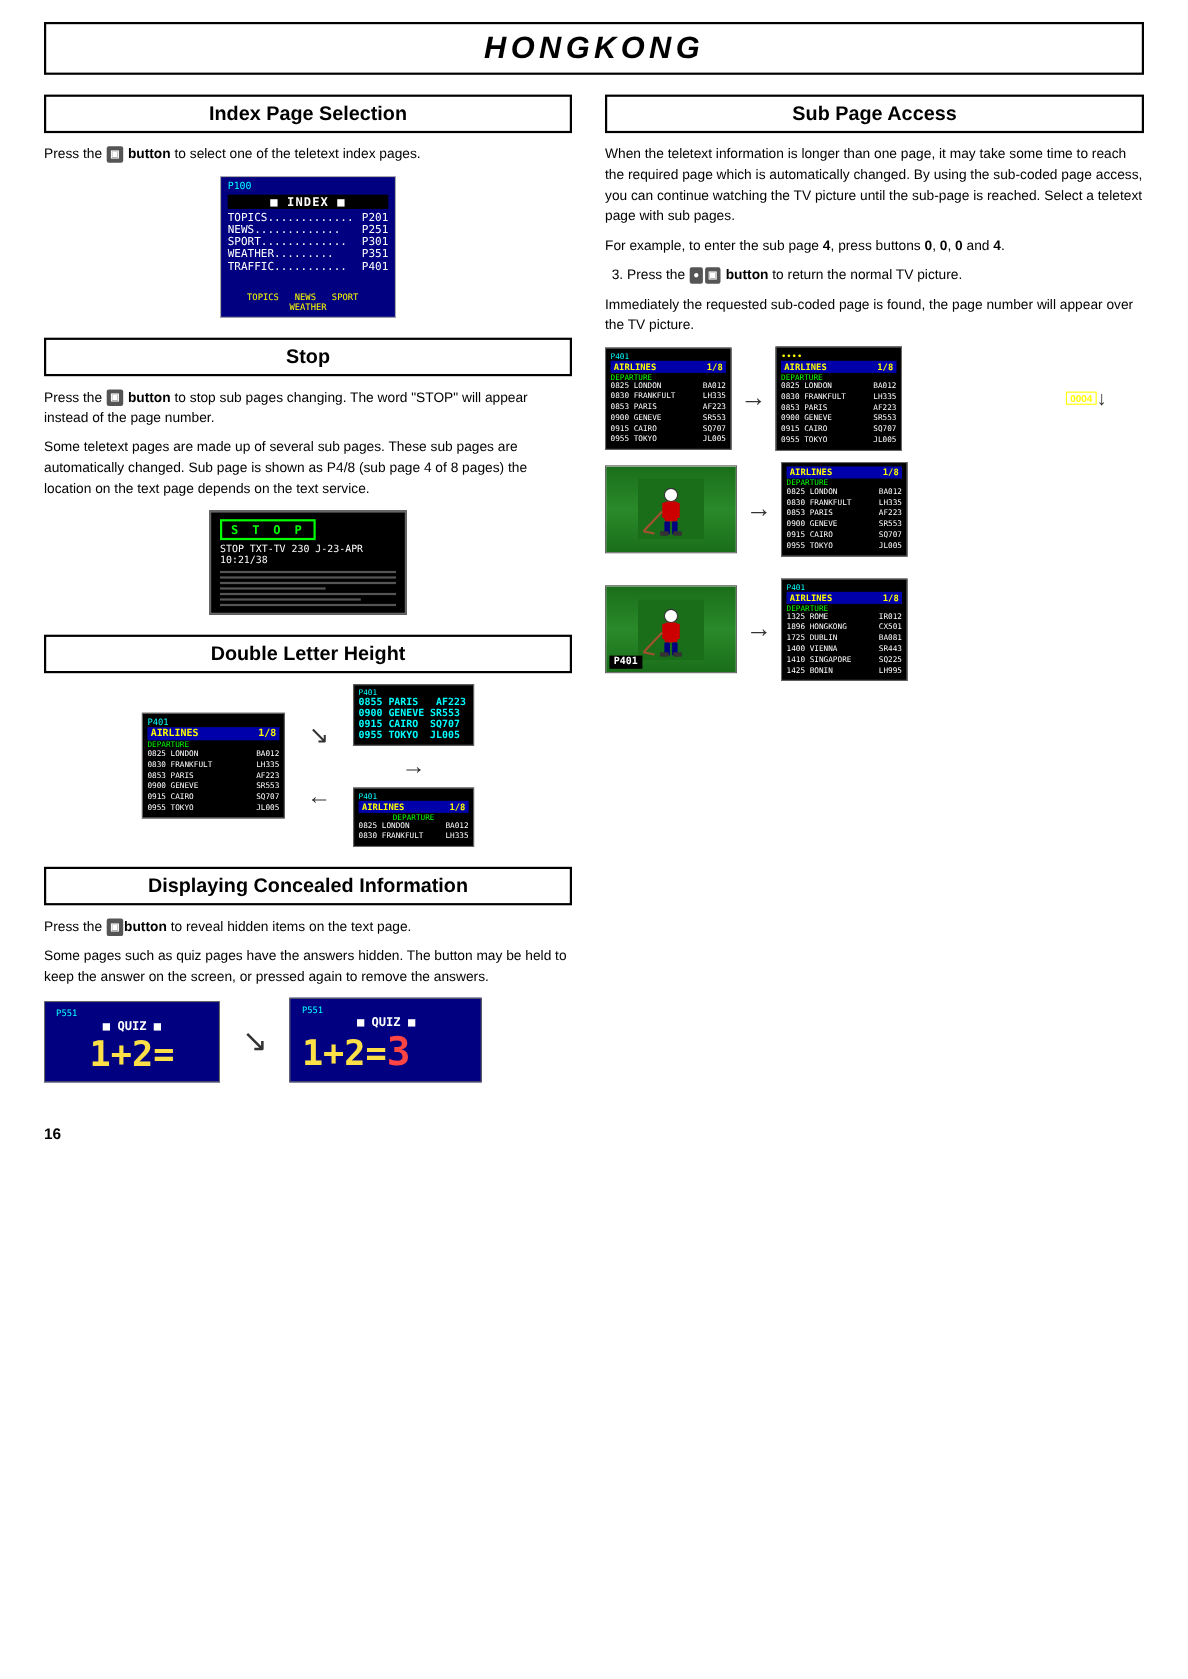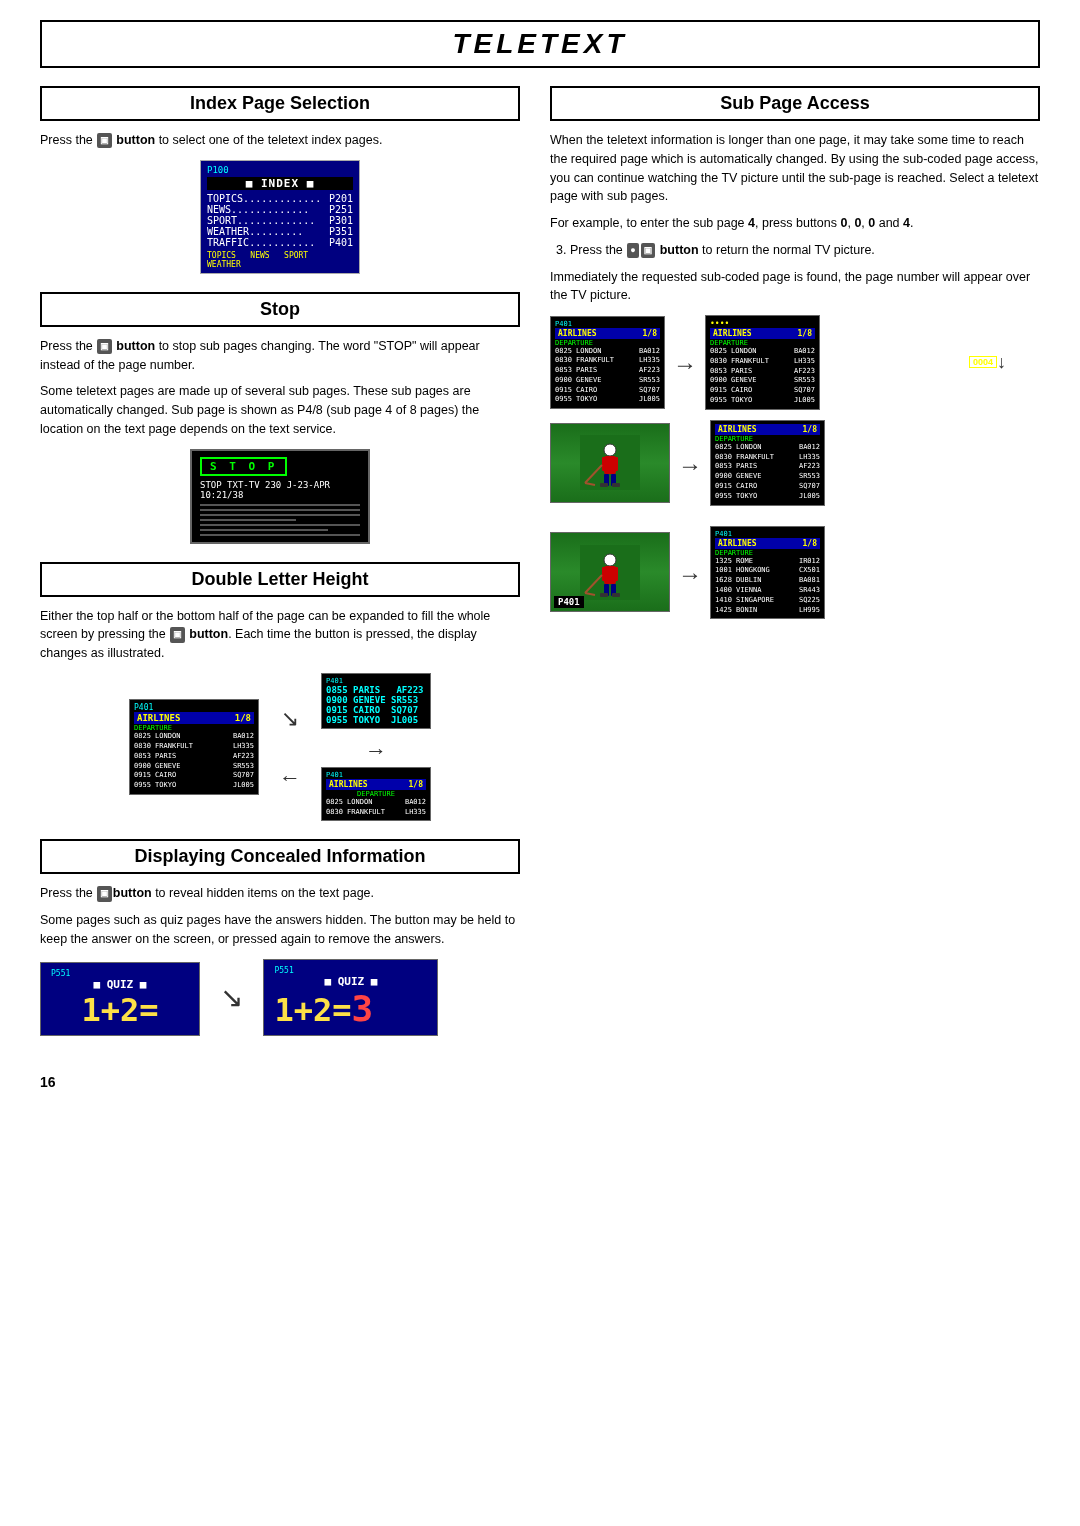--- a/index.html
+++ b/index.html
@@ -86,22 +86,22 @@
       margin-bottom: 3px;
       letter-spacing: 1px;
     }
     .teletext-index .ti-row {
       display: flex;
       justify-content: space-between;
     }
     .teletext-index .ti-nav {
       font-size: 8px;
       color: #ff0;
-      margin-top: 3px;
-      text-align: left;
+      margin-top: 18px;
+      text-align: center;
     }
     .teletext-index .p100 {
       font-size: 9px;
       color: #0ff;
       margin-bottom: 2px;
     }
     
     .stop-screen {
       width: 180px;
       margin: 10px auto;
@@ -298,21 +298,21 @@
     .sp-row {
       display: flex;
       align-items: center;
       gap: 8px;
     }
   </style>
 </head>
 <body>
 
 <div class="page-title-bar">
-  <h1>TELETEXT</h1>
+  <h1>HONGKONG</h1>
 </div>
 
 <div class="two-col">
 
   <div class="left-col">
 
     <div class="section-block">
       <div class="section-heading">
         <h2>Index Page Selection</h2>
       </div>
@@ -370,23 +370,20 @@
           <div class="stop-line" style="width:80%"></div>
           <div class="stop-line"></div>
         </div>
       </div>
     </div>
 
     <div class="section-block">
       <div class="section-heading">
         <h2>Double Letter Height</h2>
       </div>
-      <p>
-        Either the top half or the bottom half of the page can be expanded to fill the whole screen by pressing the <span class="btn-icon">▣</span> <strong>button</strong>. Each time the button is pressed, the display changes as illustrated.
-      </p>
 
       <div class="dbl-container">
 
         <div>
           <div class="airlines-screen al-lg">
             <div class="al-page">P401</div>
             <div class="al-header">
               <span>AIRLINES</span>
                 <span>1/8</span>
             </div>
@@ -686,25 +683,25 @@
               <div class="al-header" style="font-size:8px;">
                   <span>AIRLINES</span>
                   <span>1/8</span>
                 </div>
               <div style="font-size:7px; color:#0f0;">DEPARTURE</div>
               <div class="al-row">
                   <span>1325 ROME</span>
                   <span>IR012</span>
                 </div>
               <div class="al-row">
-                  <span>1001 HONGKONG</span>
+                  <span>1896 HONGKONG</span>
                   <span>CX501</span>
                 </div>
               <div class="al-row">
-                  <span>1628 DUBLIN</span>
+                  <span>1725 DUBLIN</span>
                   <span>BA081</span>
                 </div>
               <div class="al-row">
                   <span>1400 VIENNA</span>
                   <span>SR443</span>
                 </div>
               <div class="al-row">
                   <span>1410 SINGAPORE</span>
                   <span>SQ225</span>
                 </div>

